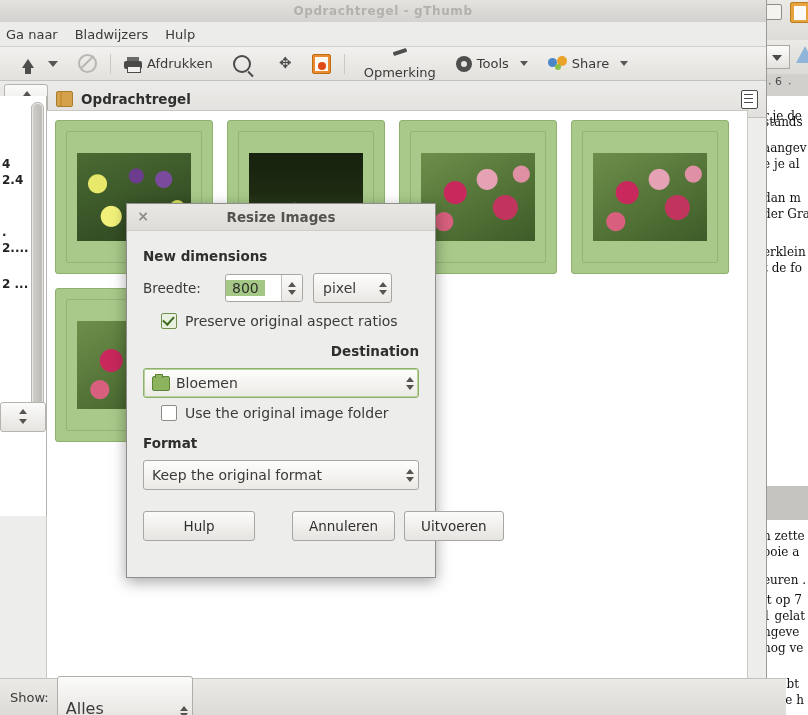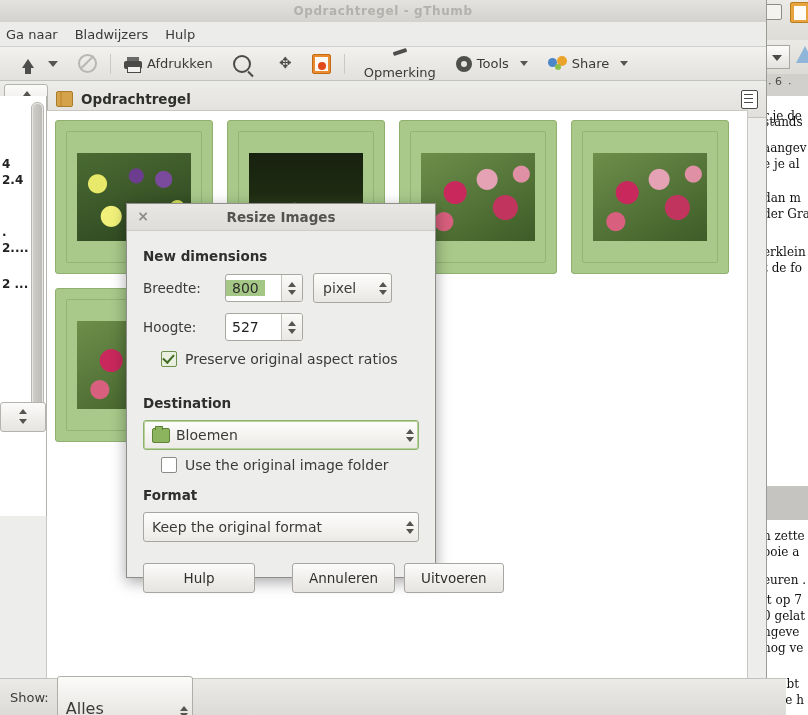--- a/index.html
+++ b/index.html
@@ -256,21 +256,21 @@
     <div class="doc-text" style="top:110px;">der Gra</div>
     <div class="doc-text" style="top:148px;">erklein</div>
     <div class="doc-text" style="top:164px;">t de fo</div>
   </div>
   <div class="bg-right-gap"></div>
   <div class="bg-right-page2">
     <div class="doc-text" style="top:8px;">n zette</div>
     <div class="doc-text" style="top:24px;">ooie a</div>
     <div class="doc-text" style="top:52px;">euren .</div>
     <div class="doc-text" style="top:72px;">it op 7</div>
-    <div class="doc-text" style="top:88px;">0 gelat</div>
+    <div class="doc-text" style="top:88px;">1 gelat</div>
     <div class="doc-text" style="top:104px;">ngeve</div>
     <div class="doc-text" style="top:120px;">nog ve</div>
     <div class="doc-text" style="top:156px;">t hebt</div>
     <div class="doc-text" style="top:172px;">lie je h</div>
   </div>
 </div>
 
 <div id="gthumb">
 
   <div class="titlebar">
@@ -431,37 +431,27 @@
       </div>
       <div class="unit-combo" style="width:64px;">
         <span>pixel</span>
         <span class="btns" style="margin-left:auto;display:flex;flex-direction:column;gap:3px;">
           <i style="width:0;height:0;border-left:4px solid transparent;border-right:4px solid transparent;border-bottom:5px solid #56544f;"></i>
           <i style="width:0;height:0;border-left:4px solid transparent;border-right:4px solid transparent;border-top:5px solid #56544f;"></i>
         </span>
       </div>
     </div>
 
-    <div class="field-row">
-      <span class="field-label">Hoogte:</span>
-      <div class="spin" style="width:76px;">
-        <span class="val">527</span>
-        <span class="btns">
-            <i class="u"></i>
-            <i class="d"></i>
-          </span>
-      </div>
-    </div>
 
     <div class="chk-row">
       <span class="chk on"></span>
       <span>Preserve original aspect ratios</span>
     </div>
 
-    <div class="sec-head" style="margin-top:28px;">Destination</div>
+    <div class="sec-head" style="margin-top:14px;text-align:right;">Destination</div>
 
     <div class="wide-combo focus">
       <span class="green-folder"></span>
       <span>Bloemen</span>
       <span style="margin-left:auto;display:flex;flex-direction:column;gap:3px;">
         <i style="width:0;height:0;border-left:4px solid transparent;border-right:4px solid transparent;border-bottom:5px solid #56544f;"></i>
         <i style="width:0;height:0;border-left:4px solid transparent;border-right:4px solid transparent;border-top:5px solid #56544f;"></i>
       </span>
     </div>
 

